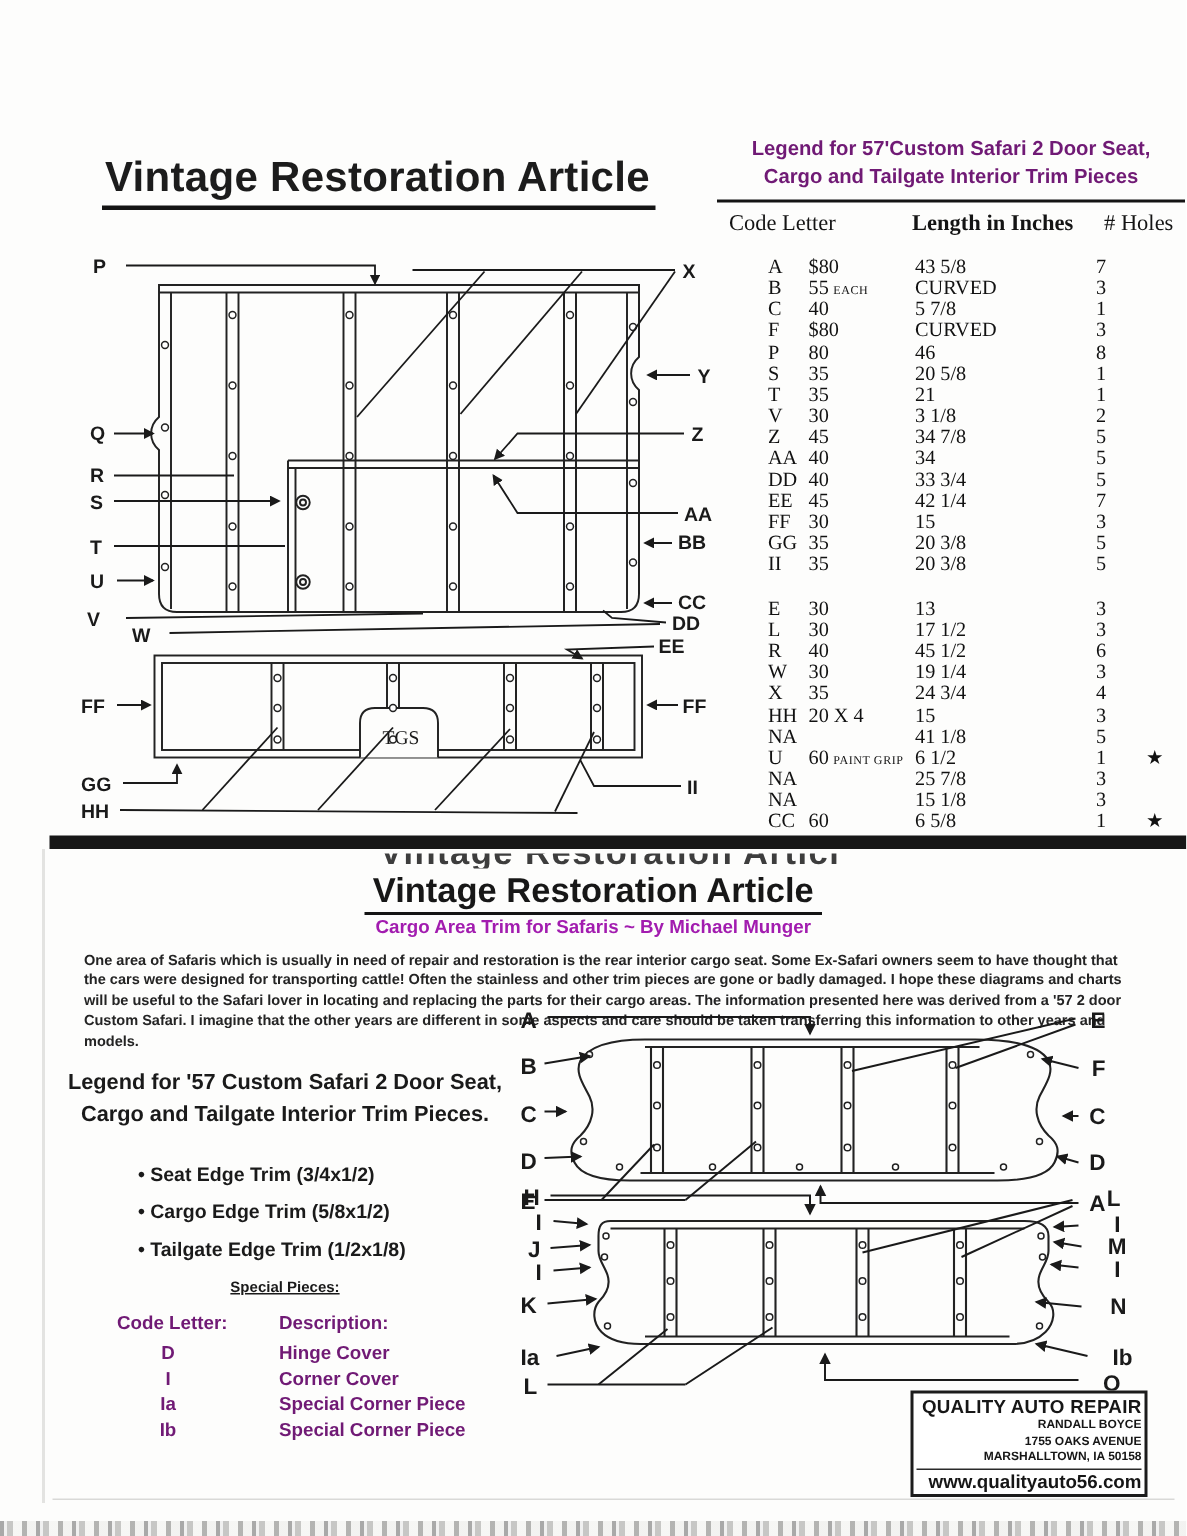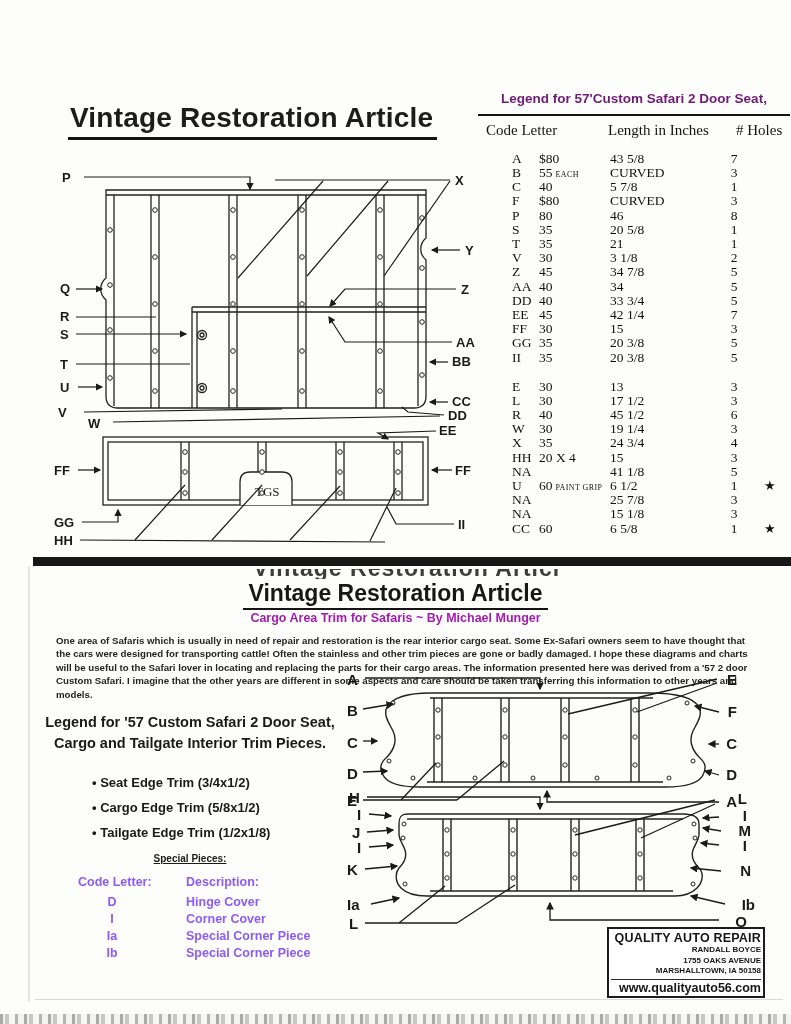--- a/index.html
+++ b/index.html
@@ -8,21 +8,21 @@
   .abs{position:absolute;}
 
   
   .p1-title{left:68px;top:102px;font-size:28px;font-weight:bold;letter-spacing:.2px;
             border-bottom:3px solid #141414;padding:0 4px 3px 2px;color:#1c1c1c;}
   .legend{left:478px;top:90px;width:312px;}
   .legend-title{font-weight:bold;font-size:13.5px;text-align:center;line-height:1.4;color:#701a75;}
   .legend-rule{border-top:2px solid #141414;margin-top:5px;}
   .legend-cols{display:flex;font-family:"Liberation Serif",serif;font-size:15px;margin-top:6px;color:#141414;}
   .legend-cols .h1{width:122px;padding-left:8px;}
-  .legend-cols .h2{width:128px;}
+  .legend-cols .h2{width:128px;font-weight:bold;}
   .legend-cols .h3{flex:1;}
   .lt-body{margin-top:12px;font-family:"Liberation Serif",serif;font-size:13.5px;color:#111;}
   .lt-row{display:flex;height:14.2px;align-items:baseline;}
   .lt-row.gap{margin-top:15px;}
   .c1{width:132px;box-sizing:border-box;padding-left:34px;display:flex;align-items:baseline;}
   .c1 .code{min-width:27px;}
   .c1 .qty{}
   .c1 .note{font-size:8px;margin-left:3px;letter-spacing:.4px;}
   .c2{width:106px;}
   .c3{width:36px;text-align:center;}
@@ -45,21 +45,21 @@
   .p2-subtitle{left:0;top:611px;width:791px;text-align:center;font-size:12.5px;font-weight:bold;color:#a21caf;}
   .p2-para{left:56px;top:634px;width:706px;font-size:9.7px;line-height:13.4px;font-weight:bold;
            color:#242424;text-align:left;}
   .p2-legend{left:40px;top:712px;width:300px;text-align:center;font-size:14.5px;font-weight:bold;
              line-height:1.45;color:#1a1a1a;}
   .bullets{left:92px;top:775px;width:260px;}
   .bullet{font-size:13px;font-weight:bold;margin-bottom:10px;color:#1a1a1a;}
   .bullet::before{content:"• ";}
   .sp-head{left:60px;top:848px;width:260px;text-align:center;}
   .sp-head span{font-size:10px;font-weight:bold;text-decoration:underline;color:#1a1a1a;}
-  .sp-table{left:78px;top:875px;width:250px;font-size:12.5px;font-weight:bold;color:#8b5cf6;}
+  .sp-table{left:78px;top:875px;width:250px;font-size:12.5px;font-weight:bold;color:#701a75;}
   .sp-cols{display:flex;margin-bottom:6px;}
   .sp-cols .sc1{width:108px;}
   .sp-row{display:flex;height:17px;}
   .sp-row .sp-code{width:108px;text-align:center;box-sizing:border-box;padding-right:40px;}
 
   .card{left:607px;top:927px;width:158px;box-sizing:border-box;border:2px solid #1c1c1c;
         background:#fff;text-align:right;padding:2px 2px 0 2px;}
   .card .l1{font-size:12.5px;font-weight:bold;letter-spacing:.2px;}
   .card .l2{font-size:8px;font-weight:bold;line-height:10.5px;}
   .card .url{font-size:12.5px;font-weight:bold;border-top:1.5px solid #2a2a2a;margin-top:2px;padding:1px 0 1px 0;}
@@ -203,20 +203,21 @@
     <text x="408" y="270">DD</text>
     <text x="399" y="285">EE</text>
     <text x="415" y="325">FF</text>
     <text x="418" y="379">II</text>
     <text x="215" y="346" class="tgs">TGS</text>
   </svg>
 
   <div class="abs legend">
     <div class="legend-title">
       <div>Legend for 57'Custom Safari 2 Door Seat,</div>
+      <div>Cargo and Tailgate Interior Trim Pieces</div>
     </div>
     <div class="legend-rule"></div>
     <div class="legend-cols">
       <div class="h1">Code Letter</div>
       <div class="h2">Length in Inches</div>
       <div class="h3"># Holes</div>
     </div>
     <div class="lt-body">
         <div class="lt-row">
           <div class="c1">

